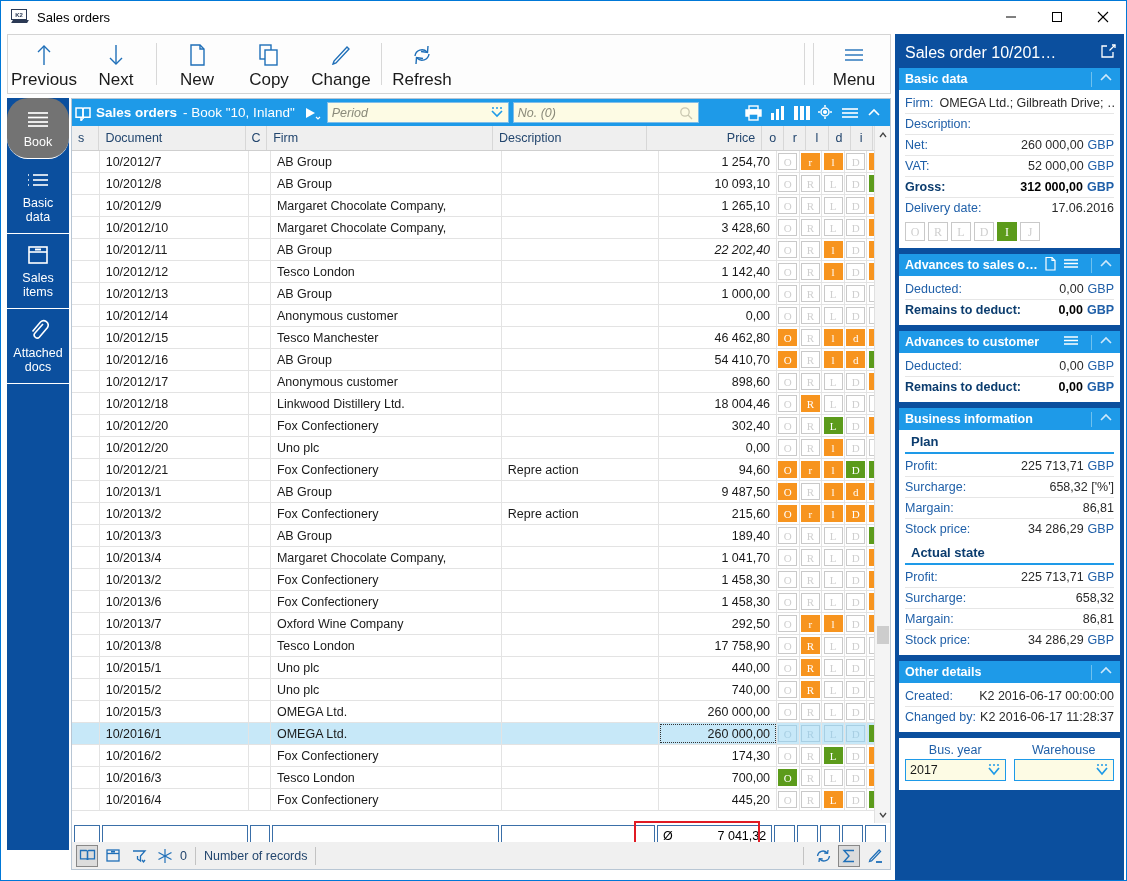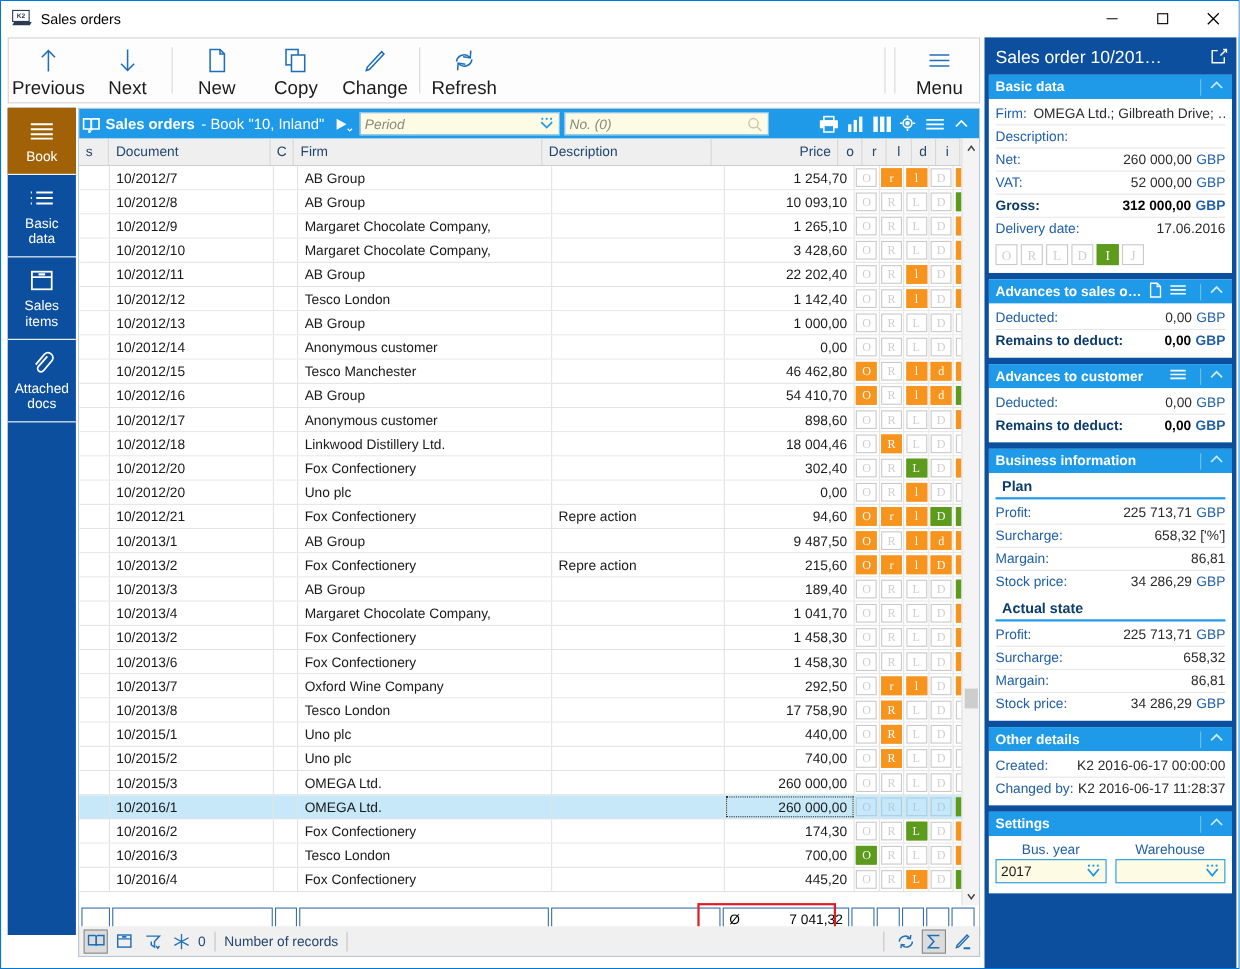--- a/index.html
+++ b/index.html
@@ -61,21 +61,21 @@
   .leftnav{
     position:absolute; left:6px; top:97px; width:62px; height:752px;
     background:#0b4f9e;
   }
   .nav-item{
     width:62px; color:#fff; text-align:center; cursor:default;
     padding:8px 2px 9px; border-bottom:1px solid #ffffff;
     font-size:12.5px; line-height:14px;
   }
   .nav-item .nico{ height:26px; display:flex; align-items:center; justify-content:center; margin-bottom:3px;}
-  .nav-item.active{ background:#a16207; }
+  .nav-item.active{ background:#737373;border-radius:21px; }
 
   
   .gridpanel{
     position:absolute; left:70px; top:97px; width:820px; height:752px;
     background:#fff; border:1px solid #b8c6d4;
   }
   .grid-header{
     height:27px; background:#1e9ae8; display:flex; align-items:center;
     padding:0 2px; gap:0;
   }
@@ -580,21 +580,21 @@
           <div class="cell flag" style="width: 23px;">
             <span class="badge on-o">I</span>
           </div>
         </div>
         <div class="row">
           <div class="cell" style="width: 28px;"></div>
           <div class="cell" style="width: 152px;">10/2012/11</div>
           <div class="cell" style="width: 22px;"></div>
           <div class="cell" style="width: 235px;">AB Group</div>
           <div class="cell" style="width: 160px;"></div>
-          <div class="cell num" style="width: 120px;">22 202,40</div>
+          <div class="cell num" style="width: 120px; font-style: italic;">22 202,40</div>
           <div class="cell flag" style="width: 23px;">
             <span class="badge">O</span>
           </div>
           <div class="cell flag" style="width: 23px;">
             <span class="badge">R</span>
           </div>
           <div class="cell flag" style="width: 23px;">
             <span class="badge on-o">l</span>
           </div>
           <div class="cell flag" style="width: 23px;">
@@ -1477,30 +1477,20 @@
           <span class="v">K2 2016-06-17 00:00:00</span>
         </div>
         <div class="kv noline">
           <span class="k">Changed by:</span>
           <span class="v">K2 2016-06-17 11:28:37</span>
         </div>
       </div>
     </div>
 
     <div class="card">
-      <div class="card-head">
-        <span>Settings</span>
-        <span class="hico">
-          <span class="chev">
-            <svg width="16" height="12" stroke="#cfe8fa" stroke-width="1.6" fill="none">
-                <polyline points="3,8 8,3 13,8"></polyline>
-              </svg>
-          </span>
-        </span>
-      </div>
       <div class="card-body">
         <div class="settings-row">
           <div class="sfield">
             <div class="slbl">Bus. year</div>
             <div class="sel-box">
               <span>2017</span>
               <span class="ddots">
                 <svg width="14" height="13">
                     <circle cx="3" cy="2" r="1" fill="#1e9ae8"></circle>
                     <circle cx="7" cy="2" r="1" fill="#1e9ae8"></circle>

